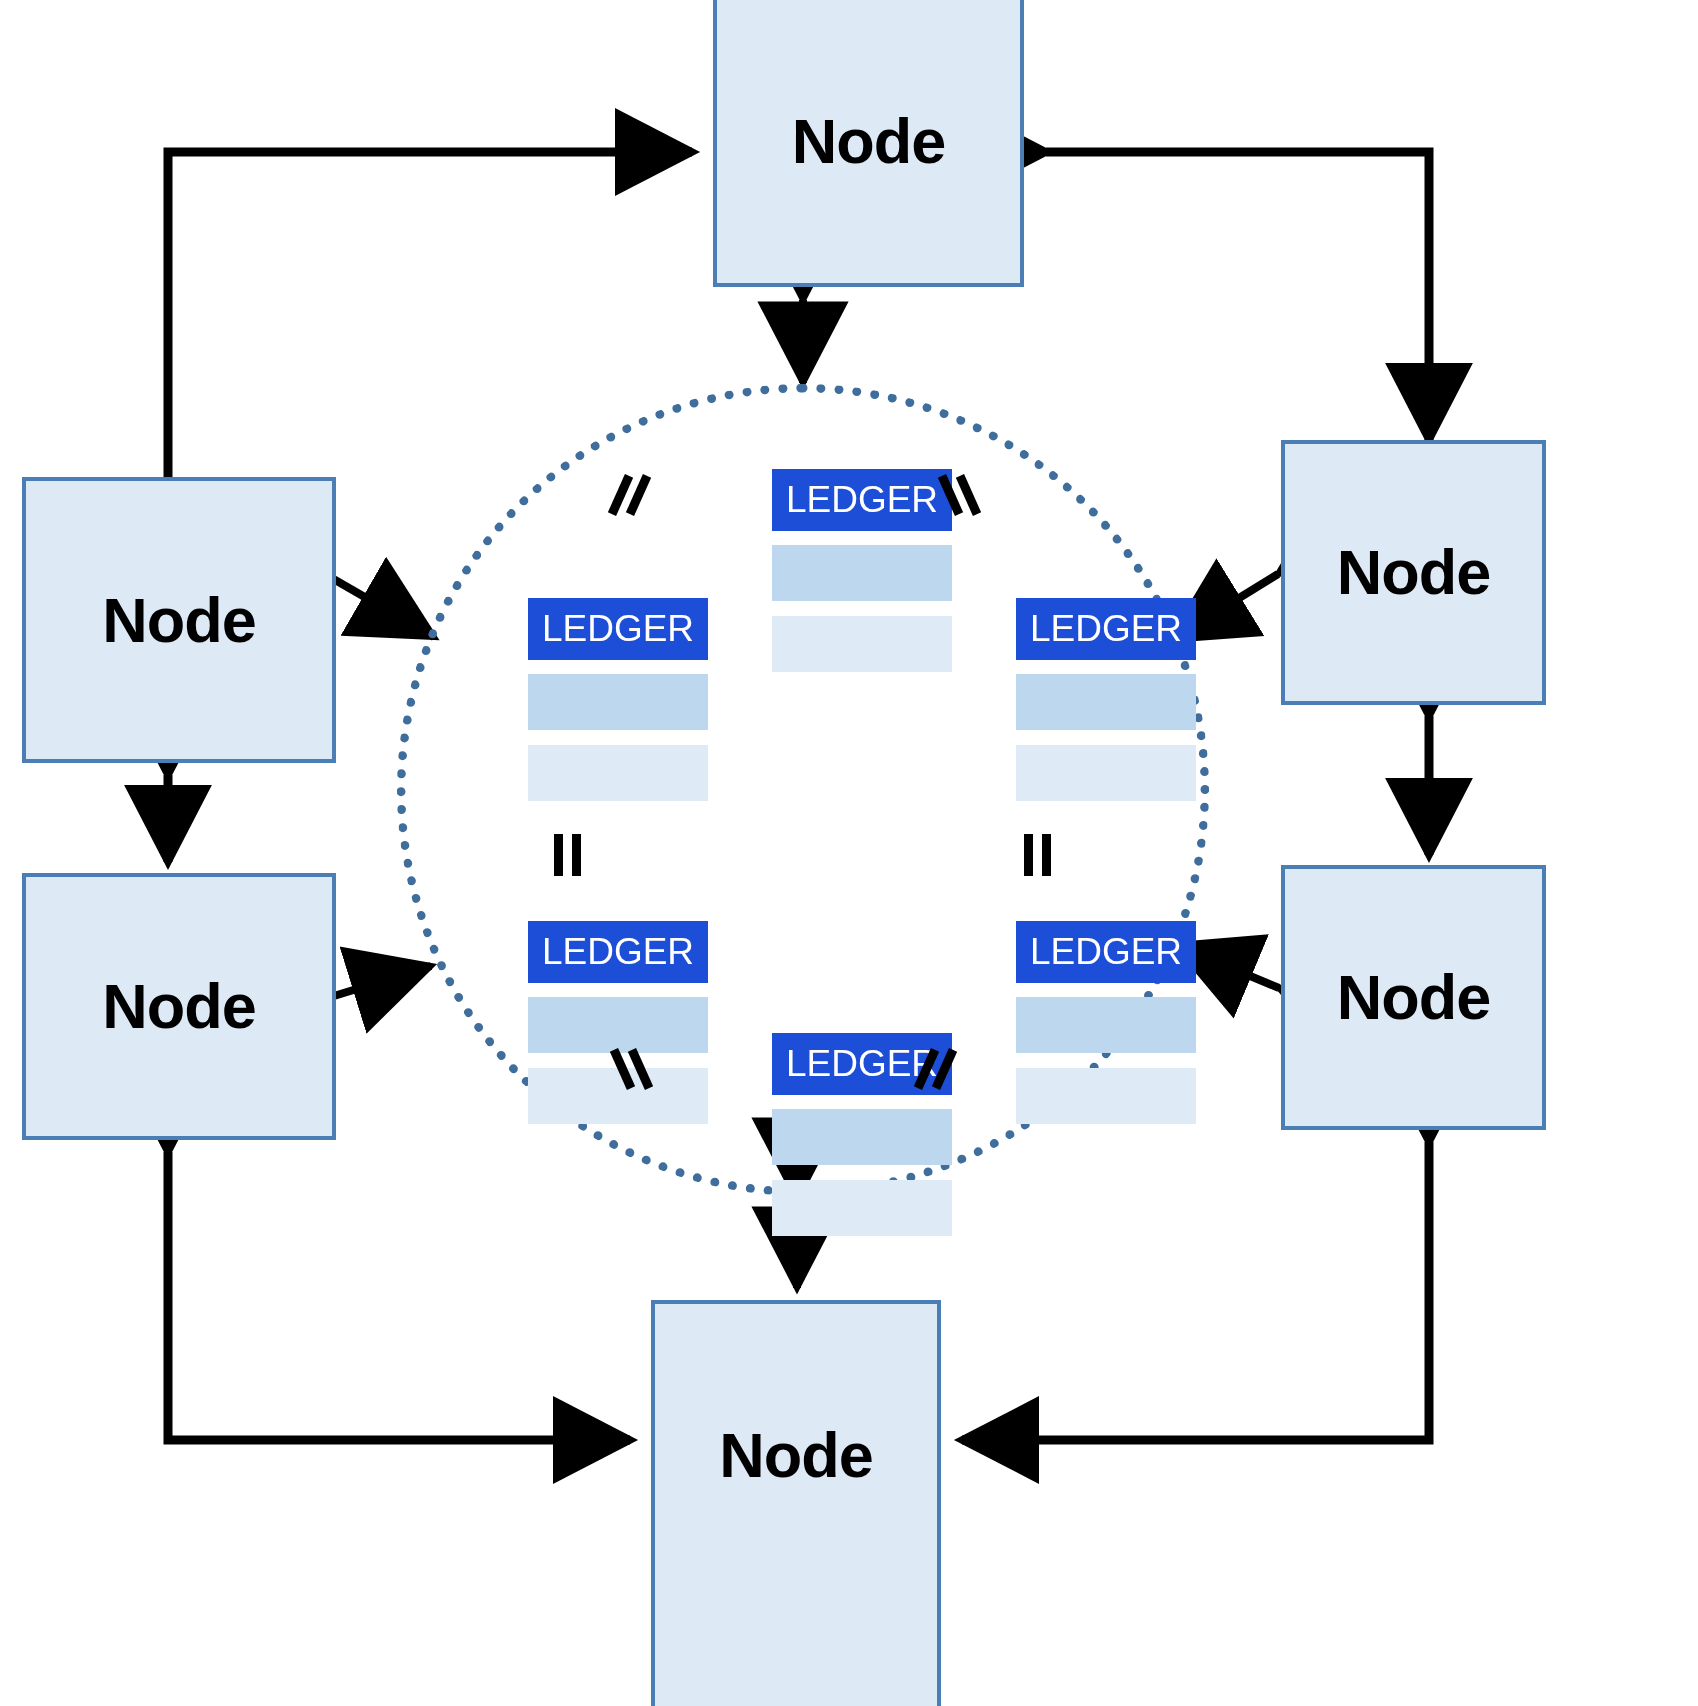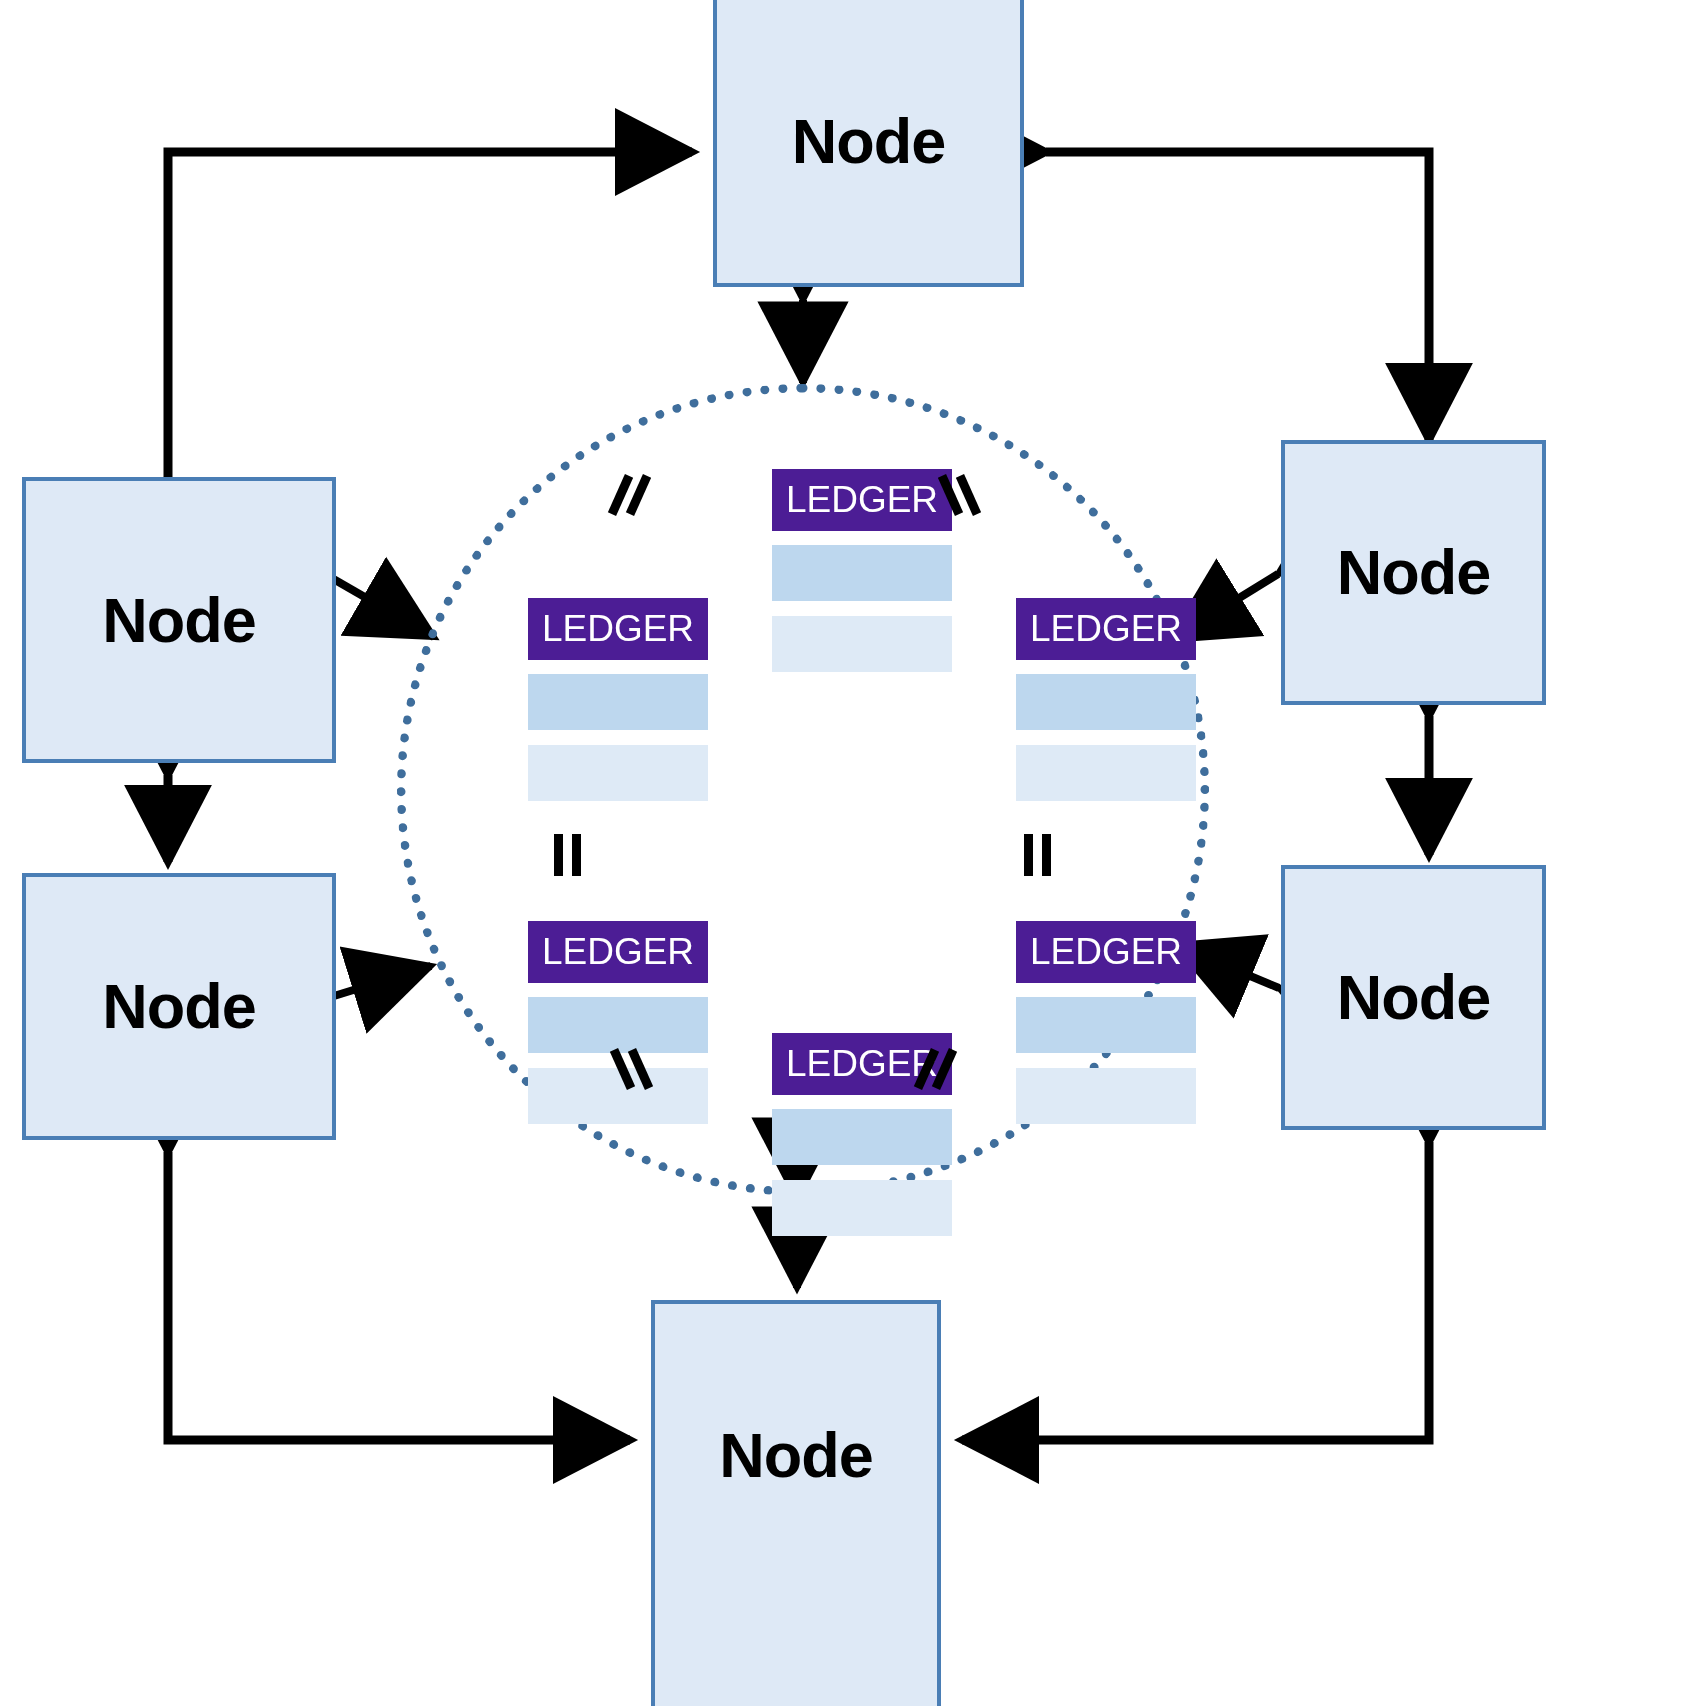--- a/index.html
+++ b/index.html
@@ -25,21 +25,21 @@
     box-sizing:border-box;
     border:9px dotted #3F6E9C;
     border-radius:50%;
   }
 
   .ledger{
     position:absolute;
     width:180px;
   }
   .ledger .hdr{
-    background:#4c1d95;
+    background:#1d4ed8;
     color:#FFFFFF;
     height:62px;
     display:flex;align-items:center;justify-content:center;
     font-size:37px;font-weight:400;letter-spacing:0px;
   }
   .ledger .row1{background:#BDD7EE;height:56px;margin-top:14px;}
   .ledger .row2{background:#DEEAF6;height:56px;margin-top:15px;}
 
   .eqmark{
     position:absolute;

